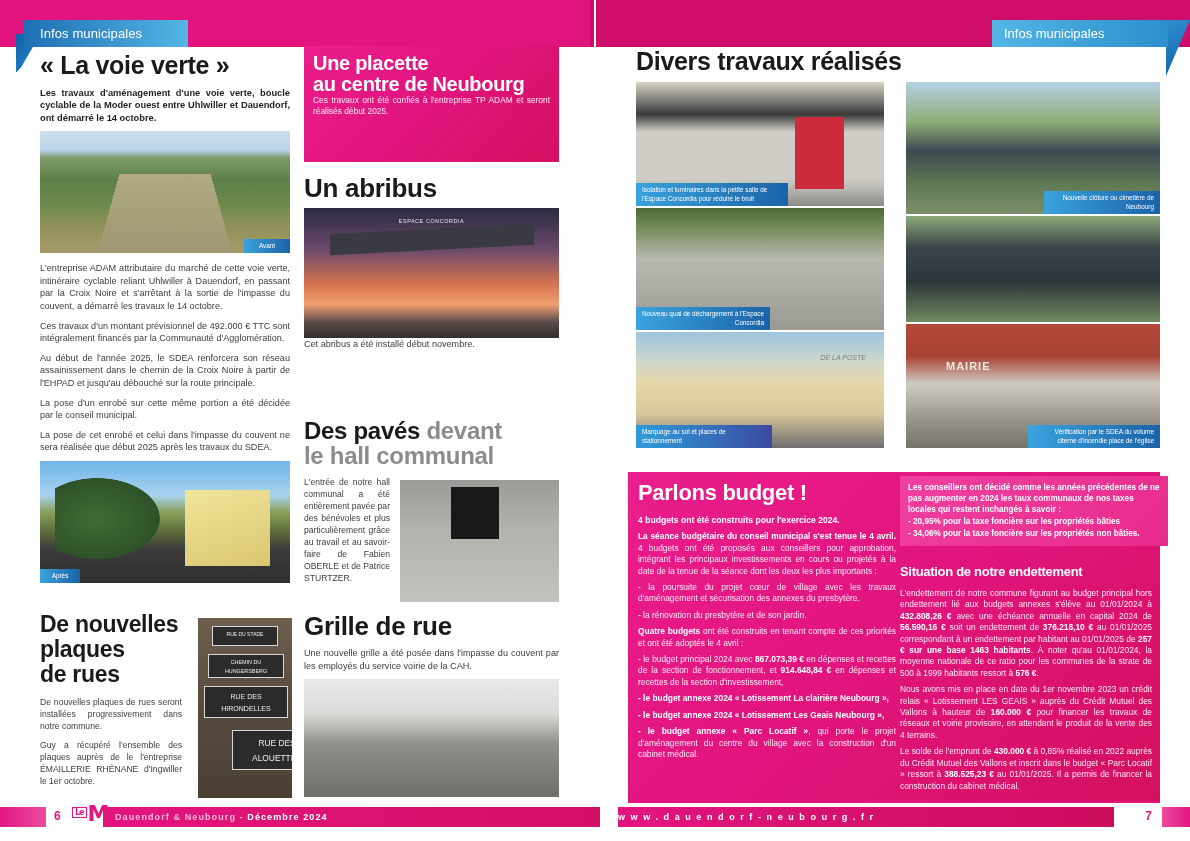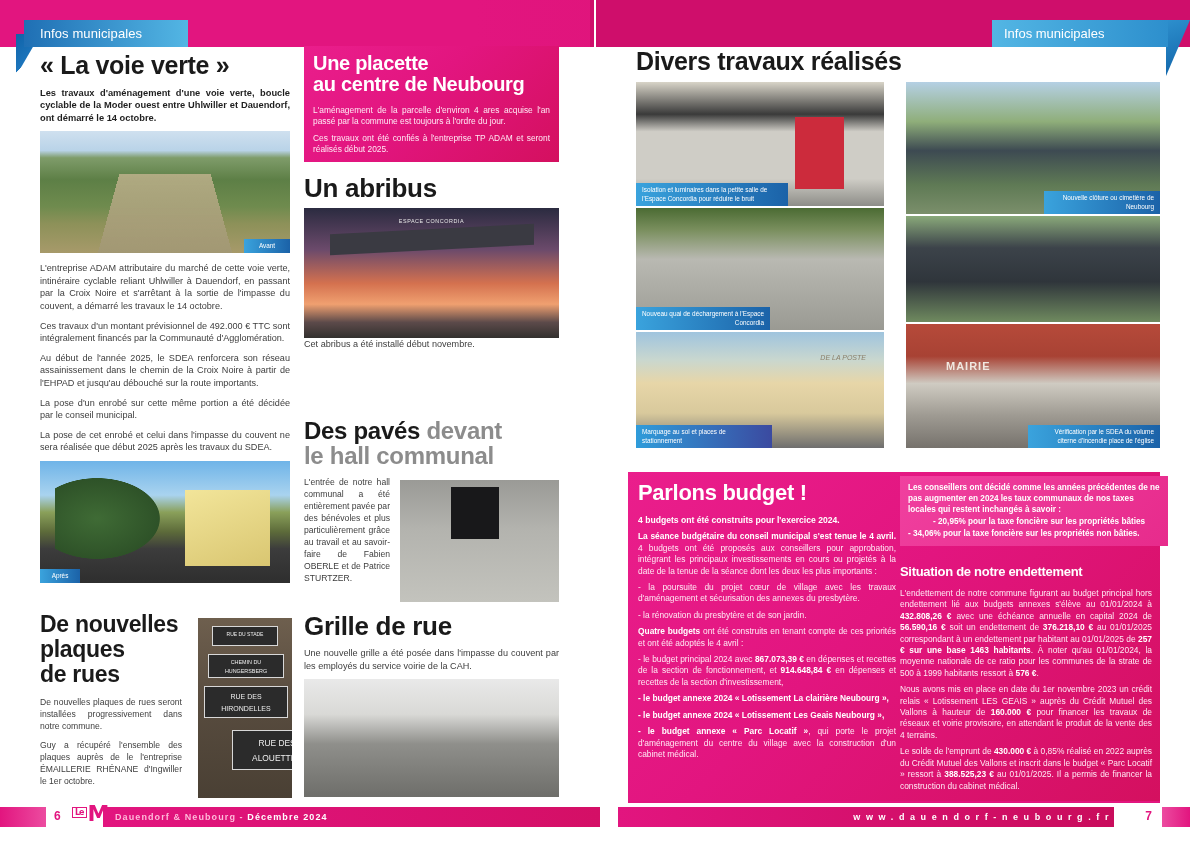--- a/index.html
+++ b/index.html
@@ -222,21 +222,21 @@
     width: 600px; height: 20px;
   }
   .f-bar-r {
     position: absolute; left: 28px; top: 0;
     width: 496px; height: 20px;
     background: linear-gradient(90deg,#e2157f 0%, #c90c5c 100%);
     color: #fff;
     font-size: 9px; font-weight: bold;
     letter-spacing: 5.6px;
     line-height: 20px;
-    text-align: right;
+    text-align: left;
   }
   .f-pageno-r {
     position: absolute; right: 38px; top: 2px;
     font-size: 12px; color: #e2157f; font-weight: bold;
   }
   .f-swatch-r {
     position: absolute; right: 0; top: 0; width: 28px; height: 20px;
     background: linear-gradient(90deg,#ec4ca0,#e2157f);
   }
   .f-rule {
@@ -283,21 +283,21 @@
   <div class="col" style="left:40px; top:52px; width:250px;">
     <h2 class="title title-big" style="font-size:25px;">« La voie verte »</h2>
     <p class="body" style="font-weight:bold; color:#1f1f1f; margin-top:8px; font-size:9.3px; line-height:12.4px;">Les travaux d'aménagement d'une voie verte, boucle cyclable de la Moder ouest entre Uhlwiller et Dauendorf, ont démarré le 14 octobre.</p>
 
     <div class="photo ph-voieverte" style="width:250px; height:122px; margin-top:4px;">
       <span class="cap" style="right:0; bottom:0; width:46px; text-align:center;">Avant</span>
     </div>
 
     <p class="body" style="margin-top:9px;">L'entreprise ADAM attributaire du marché de cette voie verte, intinéraire cyclable reliant Uhlwiller à Dauendorf, en passant par la Croix Noire et s'arrêtant à la sortie de l'impasse du couvent, a démarré les travaux le 14 octobre.</p>
     <p class="body">Ces travaux d'un montant prévisionnel de 492.000 € TTC sont intégralement financés par la Communauté d'Agglomération.</p>
-    <p class="body">Au début de l'année 2025, le SDEA renforcera son réseau assainissement dans le chemin de la Croix Noire à partir de l'EHPAD et jusqu'au débouché sur la route importants.</p>
+    <p class="body">Au début de l'année 2025, le SDEA renforcera son réseau assainissement dans le chemin de la Croix Noire à partir de l'EHPAD et jusqu'au débouché sur la route principale.</p>
     <p class="body">La pose d'un enrobé sur cette même portion a été décidée par le conseil municipal.</p>
     <p class="body">La pose de cet enrobé et celui dans l'impasse du couvent ne sera réalisée que début 2025 après les travaux du SDEA.</p>
 
     <div class="photo ph-chapelle" style="width:250px; height:122px; margin-top:2px;">
       <span class="cap" style="left:0; bottom:0; width:40px; text-align:center;">Après</span>
     </div>
   </div>
 
   <div class="col" style="left:40px; top:612px; width:252px;">
     <h2 class="title" style="font-size:23px; width:140px;">
@@ -314,21 +314,20 @@
       <div style="position:absolute;left:6px;top:68px;width:84px;height:32px;background:#2b2b2b;border:1.8px solid #d8d8d8;color:#eee;font-size:7px;text-align:center;line-height:12px;padding-top:4px;">RUE DES HIRONDELLES</div>
       <div style="position:absolute;left:2px;top:112px;width:90px;height:40px;background:#2b2b2b;border:1.8px solid #d8d8d8;color:#eee;font-size:8.4px;text-align:center;line-height:15px;padding-top:5px;margin-left:32px;">RUE DES ALOUETTES</div>
     </div>
   </div>
 
   <div class="pinkbox" style="left:304px; top:46px; width:255px; height:116px; padding:7px 9px;">
     <h2 style="font-size:20px; line-height:21px;">
       <span>Une placette</span><br>
       <span>au centre de Neubourg</span>
     </h2>
-    <p style="margin-top:10px;">L'aménagement de la parcelle d'environ 4 ares acquise l'an passé par la commune est toujours à l'ordre du jour.</p>
     <p>Ces travaux ont été confiés à l'entreprise TP ADAM et seront réalisés début 2025.</p>
   </div>
 
   <div class="col" style="left:304px; top:174px; width:234px;">
     <h2 class="title title-big">Un abribus</h2>
     <div class="photo ph-abribus" style="width:255px; height:130px; margin-top:6px;">
       <span style="position:absolute;left:50%;top:10px;transform:translateX(-50%);color:#e9e9e9;font-size:5.4px;letter-spacing:.6px;">ESPACE CONCORDIA</span>
     </div>
     <p class="body">Cet abribus a été installé début novembre.</p>
   </div>
@@ -388,21 +387,21 @@
       <p><b>Quatre budgets</b><span> ont été construits en tenant compte de ces priorités et ont été adoptés le 4 avril :</span></p>
       <p><span>- le budget principal 2024 avec </span><b>867.073,39 €</b><span> en dépenses et recettes de la section de fonctionnement, et </span><b>914.648,84 €</b><span> en dépenses et recettes de la section d'investissement,</span></p>
       <p style="font-weight:bold;color:#fff;">- le budget annexe 2024 « Lotissement La clairière Neubourg »,</p>
       <p style="font-weight:bold;color:#fff;">- le budget annexe 2024 « Lotissement Les Geais Neubourg »,</p>
       <p><b>- le budget annexe « Parc Locatif »</b><span>, qui porte le projet d'aménagement du centre du village avec la construction d'un cabinet médical.</span></p>
     </div>
 
     <div style="position:absolute; left:272px; top:4px; width:252px;">
       <div class="pink-inner" style="position:relative; width:268px; padding:6px 8px 7px 8px;">
         <p style="color:#fff; font-weight:bold; font-size:8.2px; line-height:11px; text-align:left; margin-bottom:1px;">Les conseillers ont décidé comme les années précédentes de ne pas augmenter en 2024 les taux communaux de nos taxes locales qui restent inchangés à savoir :</p>
-        <p style="color:#fff; font-weight:bold; font-size:8.2px; line-height:11px; text-align:left; margin-bottom:1px;margin-left:25px;">- 20,95% pour la taxe foncière sur les propriétés bâties</p>
+        <p style="color:#fff; font-weight:bold; font-size:8.2px; line-height:11px; text-align:left; margin-bottom:1px;">- 20,95% pour la taxe foncière sur les propriétés bâties</p>
         <p style="color:#fff; font-weight:bold; font-size:8.2px; line-height:11px; text-align:left; margin-bottom:0;">- 34,06% pour la taxe foncière sur les propriétés non bâties.</p>
       </div>
 
       <h2 style="font-size:13px; margin-top:18px;">Situation de notre endettement</h2>
 
       <p style="margin-top:9px;"><span>L'endettement de notre commune figurant au budget principal hors endettement lié aux budgets annexes s'élève au 01/01/2024 à </span><b>432.808,26 €</b><span> avec une échéance annuelle en capital 2024 de </span><b>56.590,16 €</b><span> soit un endettement de </span><b>376.218,10 €</b><span> au 01/01/2025 correspondant à un endettement par habitant au 01/01/2025 de </span><b>257 € sur une base 1463 habitants</b><span>. À noter qu'au 01/01/2024, la moyenne nationale de ce ratio pour les communes de la strate de 500 à 1999 habitants ressort à </span><b>576 €</b><span>.</span></p>
 
       <p><span>Nous avons mis en place en date du 1er novembre 2023 un crédit relais « Lotissement LES GEAIS » auprès du Crédit Mutuel des Vallons à hauteur de </span><b>160.000 €</b><span> pour financer les travaux de réseaux et voirie provisoire, en attendant le produit de la vente des 4 terrains.</span></p>
 
       <p><span>Le solde de l'emprunt de </span><b>430.000 €</b><span> à 0,85% réalisé en 2022 auprès du Crédit Mutuel des Vallons et inscrit dans le budget « Parc Locatif » ressort à </span><b>388.525,23 €</b><span> au 01/01/2025. Il a permis de financer la construction du cabinet médical.</span></p>

